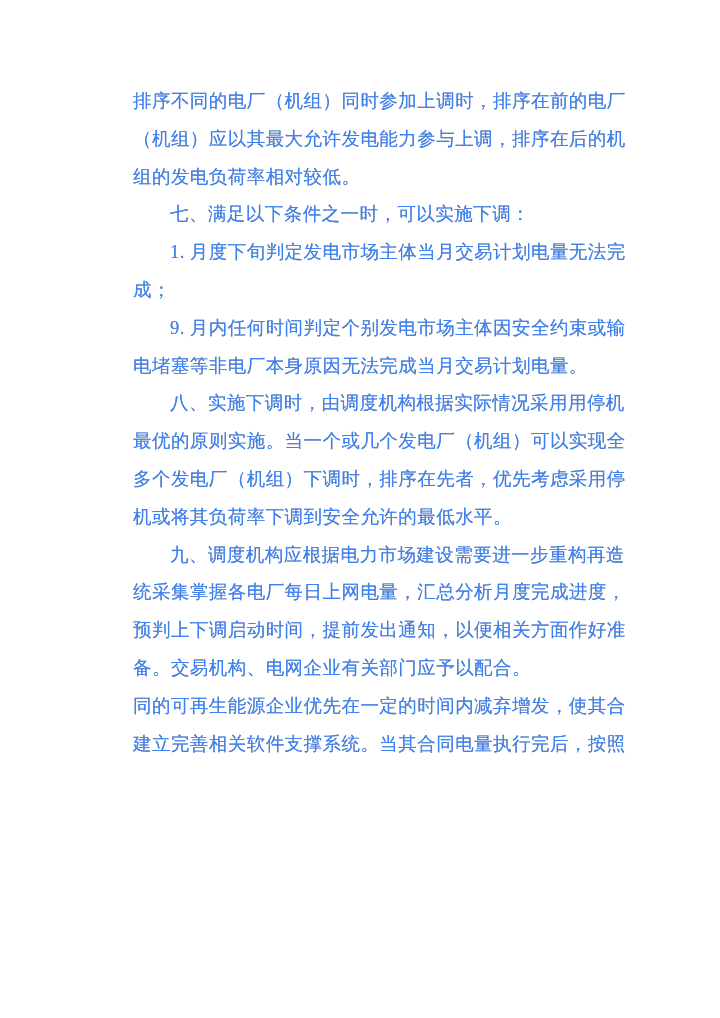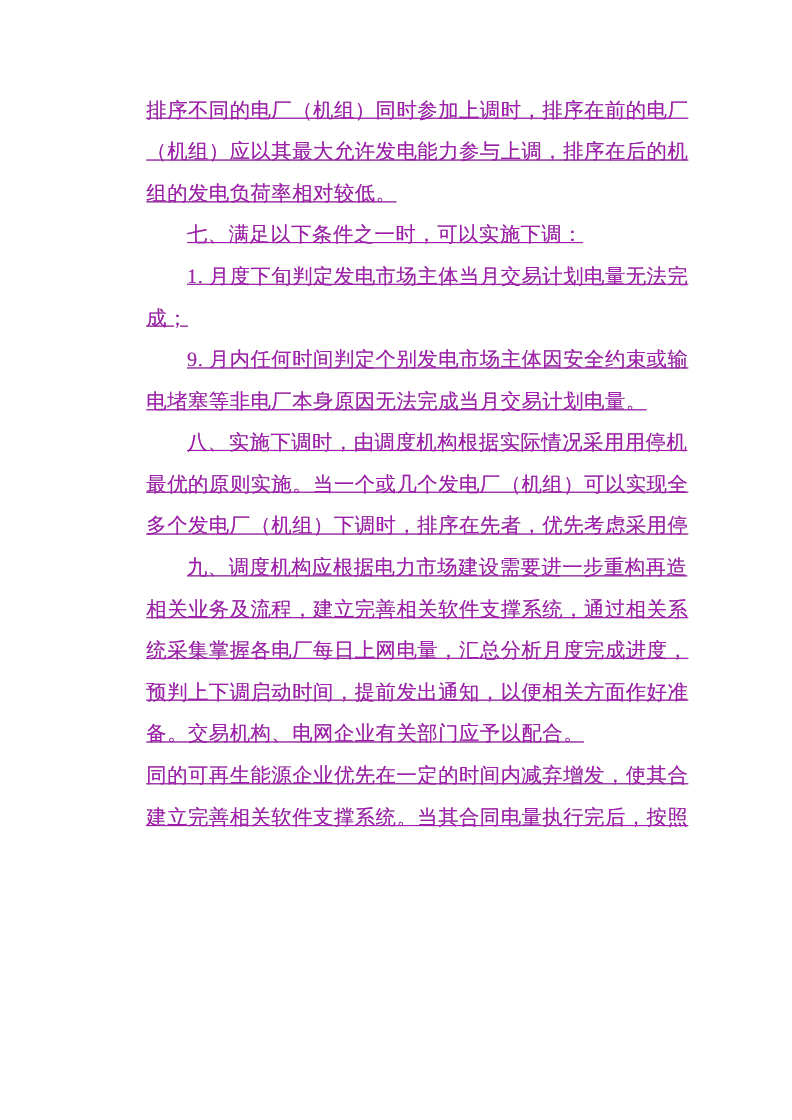--- a/index.html
+++ b/index.html
@@ -13,25 +13,24 @@
     height: 1018px;
     background: #ffffff;
     overflow: hidden;
     font-family: "Liberation Serif", "DejaVu Serif", serif;
   }
   .text-block {
     position: absolute;
     left: 133px;
     top: 83px;
     width: 490px;
-    color: #a21caf;
+    color: #3b82f6;
     font-size: 18.5px;
     letter-spacing: 0.45px;
     text-shadow: 0 0 0.6px rgba(65,65,65,0.55);
-    text-decoration: underline;
   }
   .line {
     height: 37.8px;
     line-height: 37.8px;
     white-space: nowrap;
   }
   .line.indent {
     padding-left: 37px;
   }
 </style>
@@ -44,21 +43,21 @@
       <div class="line">（机组）应以其最大允许发电能力参与上调，排序在后的机</div>
       <div class="line">组的发电负荷率相对较低。</div>
       <div class="line indent">七、满足以下条件之一时，可以实施下调：</div>
       <div class="line indent">1. 月度下旬判定发电市场主体当月交易计划电量无法完</div>
       <div class="line">成；</div>
       <div class="line indent">9. 月内任何时间判定个别发电市场主体因安全约束或输</div>
       <div class="line">电堵塞等非电厂本身原因无法完成当月交易计划电量。</div>
       <div class="line indent">八、实施下调时，由调度机构根据实际情况采用用停机</div>
       <div class="line">最优的原则实施。当一个或几个发电厂（机组）可以实现全</div>
       <div class="line">多个发电厂（机组）下调时，排序在先者，优先考虑采用停</div>
+      <div class="line">机或将其负荷率下调到安全允许的最低水平。</div>
       <div class="line indent">九、调度机构应根据电力市场建设需要进一步重构再造</div>
-      <div class="line">相关业务及流程，建立完善相关软件支撑系统，通过相关系</div>
       <div class="line">统采集掌握各电厂每日上网电量，汇总分析月度完成进度，</div>
       <div class="line">预判上下调启动时间，提前发出通知，以便相关方面作好准</div>
       <div class="line">备。交易机构、电网企业有关部门应予以配合。</div>
       <div class="line">同的可再生能源企业优先在一定的时间内减弃增发，使其合</div>
       <div class="line">建立完善相关软件支撑系统。当其合同电量执行完后，按照</div>
     </div>
 </div>
 
 </body></html>

